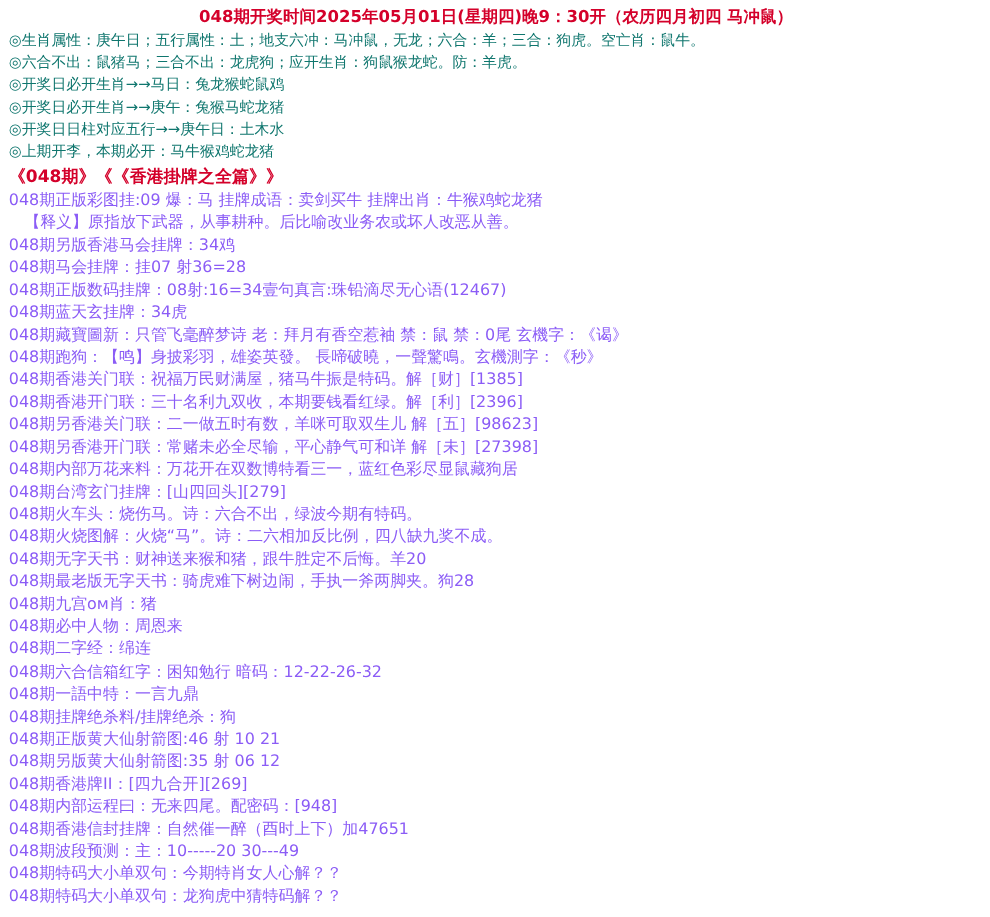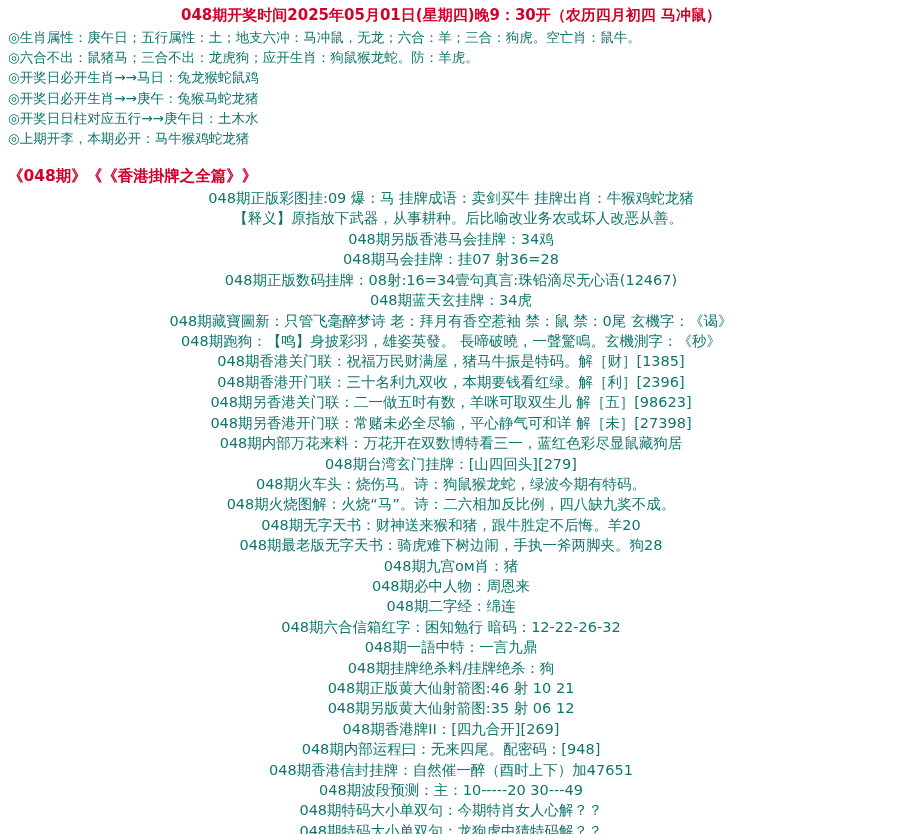--- a/index.html
+++ b/index.html
@@ -6,28 +6,28 @@
   body{
     width:900px;
     background:#ffffff;
     font-family:"DejaVu Sans","Liberation Sans",sans-serif;
     font-size:14.5px;
     color:#0a0a0a;
   }
   .page{width:900px;min-height:834px;box-sizing:border-box;padding:4px 6px 2px 8px;}
   .line{line-height:20.2px;white-space:nowrap;}
   .red{color:#0f766e;}
-  .black{color:#0f766e;text-align:center;}
+  .black{color:#8b5cf6;}
   .hdr{
     color:#d4002a;font-weight:bold;font-size:15px;line-height:22px;
     padding-bottom:1px;
     text-align:center;
   }
   .circle{font-size:13.5px;}
-  .sec-title{color:#d4002a;font-weight:bold;font-size:15.5px;line-height:24px;margin-top:16px;}
+  .sec-title{color:#d4002a;font-weight:bold;font-size:15.5px;line-height:24px;}
   .indent{padding-left:14px;font-family:Liberation Mono, monospace;}
   .body-line{line-height:20.4px;white-space:nowrap;}
 </style>
 </head>
 <body>
 
 <div class="page">
 
   <div class="hdr">048期开奖时间2025年05月01日(星期四)晚9：30开（农历四月初四  马冲鼠）</div>
 
@@ -48,21 +48,21 @@
     <div class="body-line black">048期正版数码挂牌：08射:16=34壹句真言:珠铅滴尽无心语(12467)</div>
     <div class="body-line black">048期蓝天玄挂牌：34虎</div>
     <div class="body-line black">048期藏寶圖新：只管飞毫醉梦诗  老：拜月有香空惹袖  禁：鼠  禁：0尾  玄機字：《谒》</div>
     <div class="body-line black">048期跑狗：【鸣】身披彩羽，雄姿英發。  長啼破曉，一聲驚鳴。玄機測字：《秒》</div>
     <div class="body-line black">048期香港关门联：祝福万民财满屋，猪马牛振是特码。解［财］[1385]</div>
     <div class="body-line black">048期香港开门联：三十名利九双收，本期要钱看红绿。解［利］[2396]</div>
     <div class="body-line black">048期另香港关门联：二一做五时有数，羊咪可取双生儿 解［五］[98623]</div>
     <div class="body-line black">048期另香港开门联：常赌未必全尽输，平心静气可和详  解［未］[27398]</div>
     <div class="body-line black">048期内部万花来料：万花开在双数博特看三一，蓝红色彩尽显鼠藏狗居</div>
     <div class="body-line black">048期台湾玄门挂牌：[山四回头][279]</div>
-    <div class="body-line black">048期火车头：烧伤马。诗：狗鼠猴龙蛇，绿波今期有特码。</div>
+    <div class="body-line black">048期火车头：烧伤马。诗：六合不出，绿波今期有特码。</div>
     <div class="body-line black">048期火烧图解：火烧“马”。诗：二六相加反比例，四八缺九奖不成。</div>
     <div class="body-line black">048期无字天书：财神送来猴和猪，跟牛胜定不后悔。羊20</div>
     <div class="body-line black">048期最老版无字天书：骑虎难下树边闹，手执一斧两脚夹。狗28</div>
     <div class="body-line black">048期九宫ом肖：猪</div>
     <div class="body-line black">048期必中人物：周恩来</div>
     <div class="body-line black">048期二字经：绵连</div>
     <div class="body-line black">048期六合信箱红字：困知勉行  暗码：12-22-26-32</div>
     <div class="body-line black">048期一語中特：一言九鼎</div>
     <div class="body-line black">048期挂牌绝杀料/挂牌绝杀：狗</div>
     <div class="body-line black">048期正版黄大仙射箭图:46 射 10  21</div>

